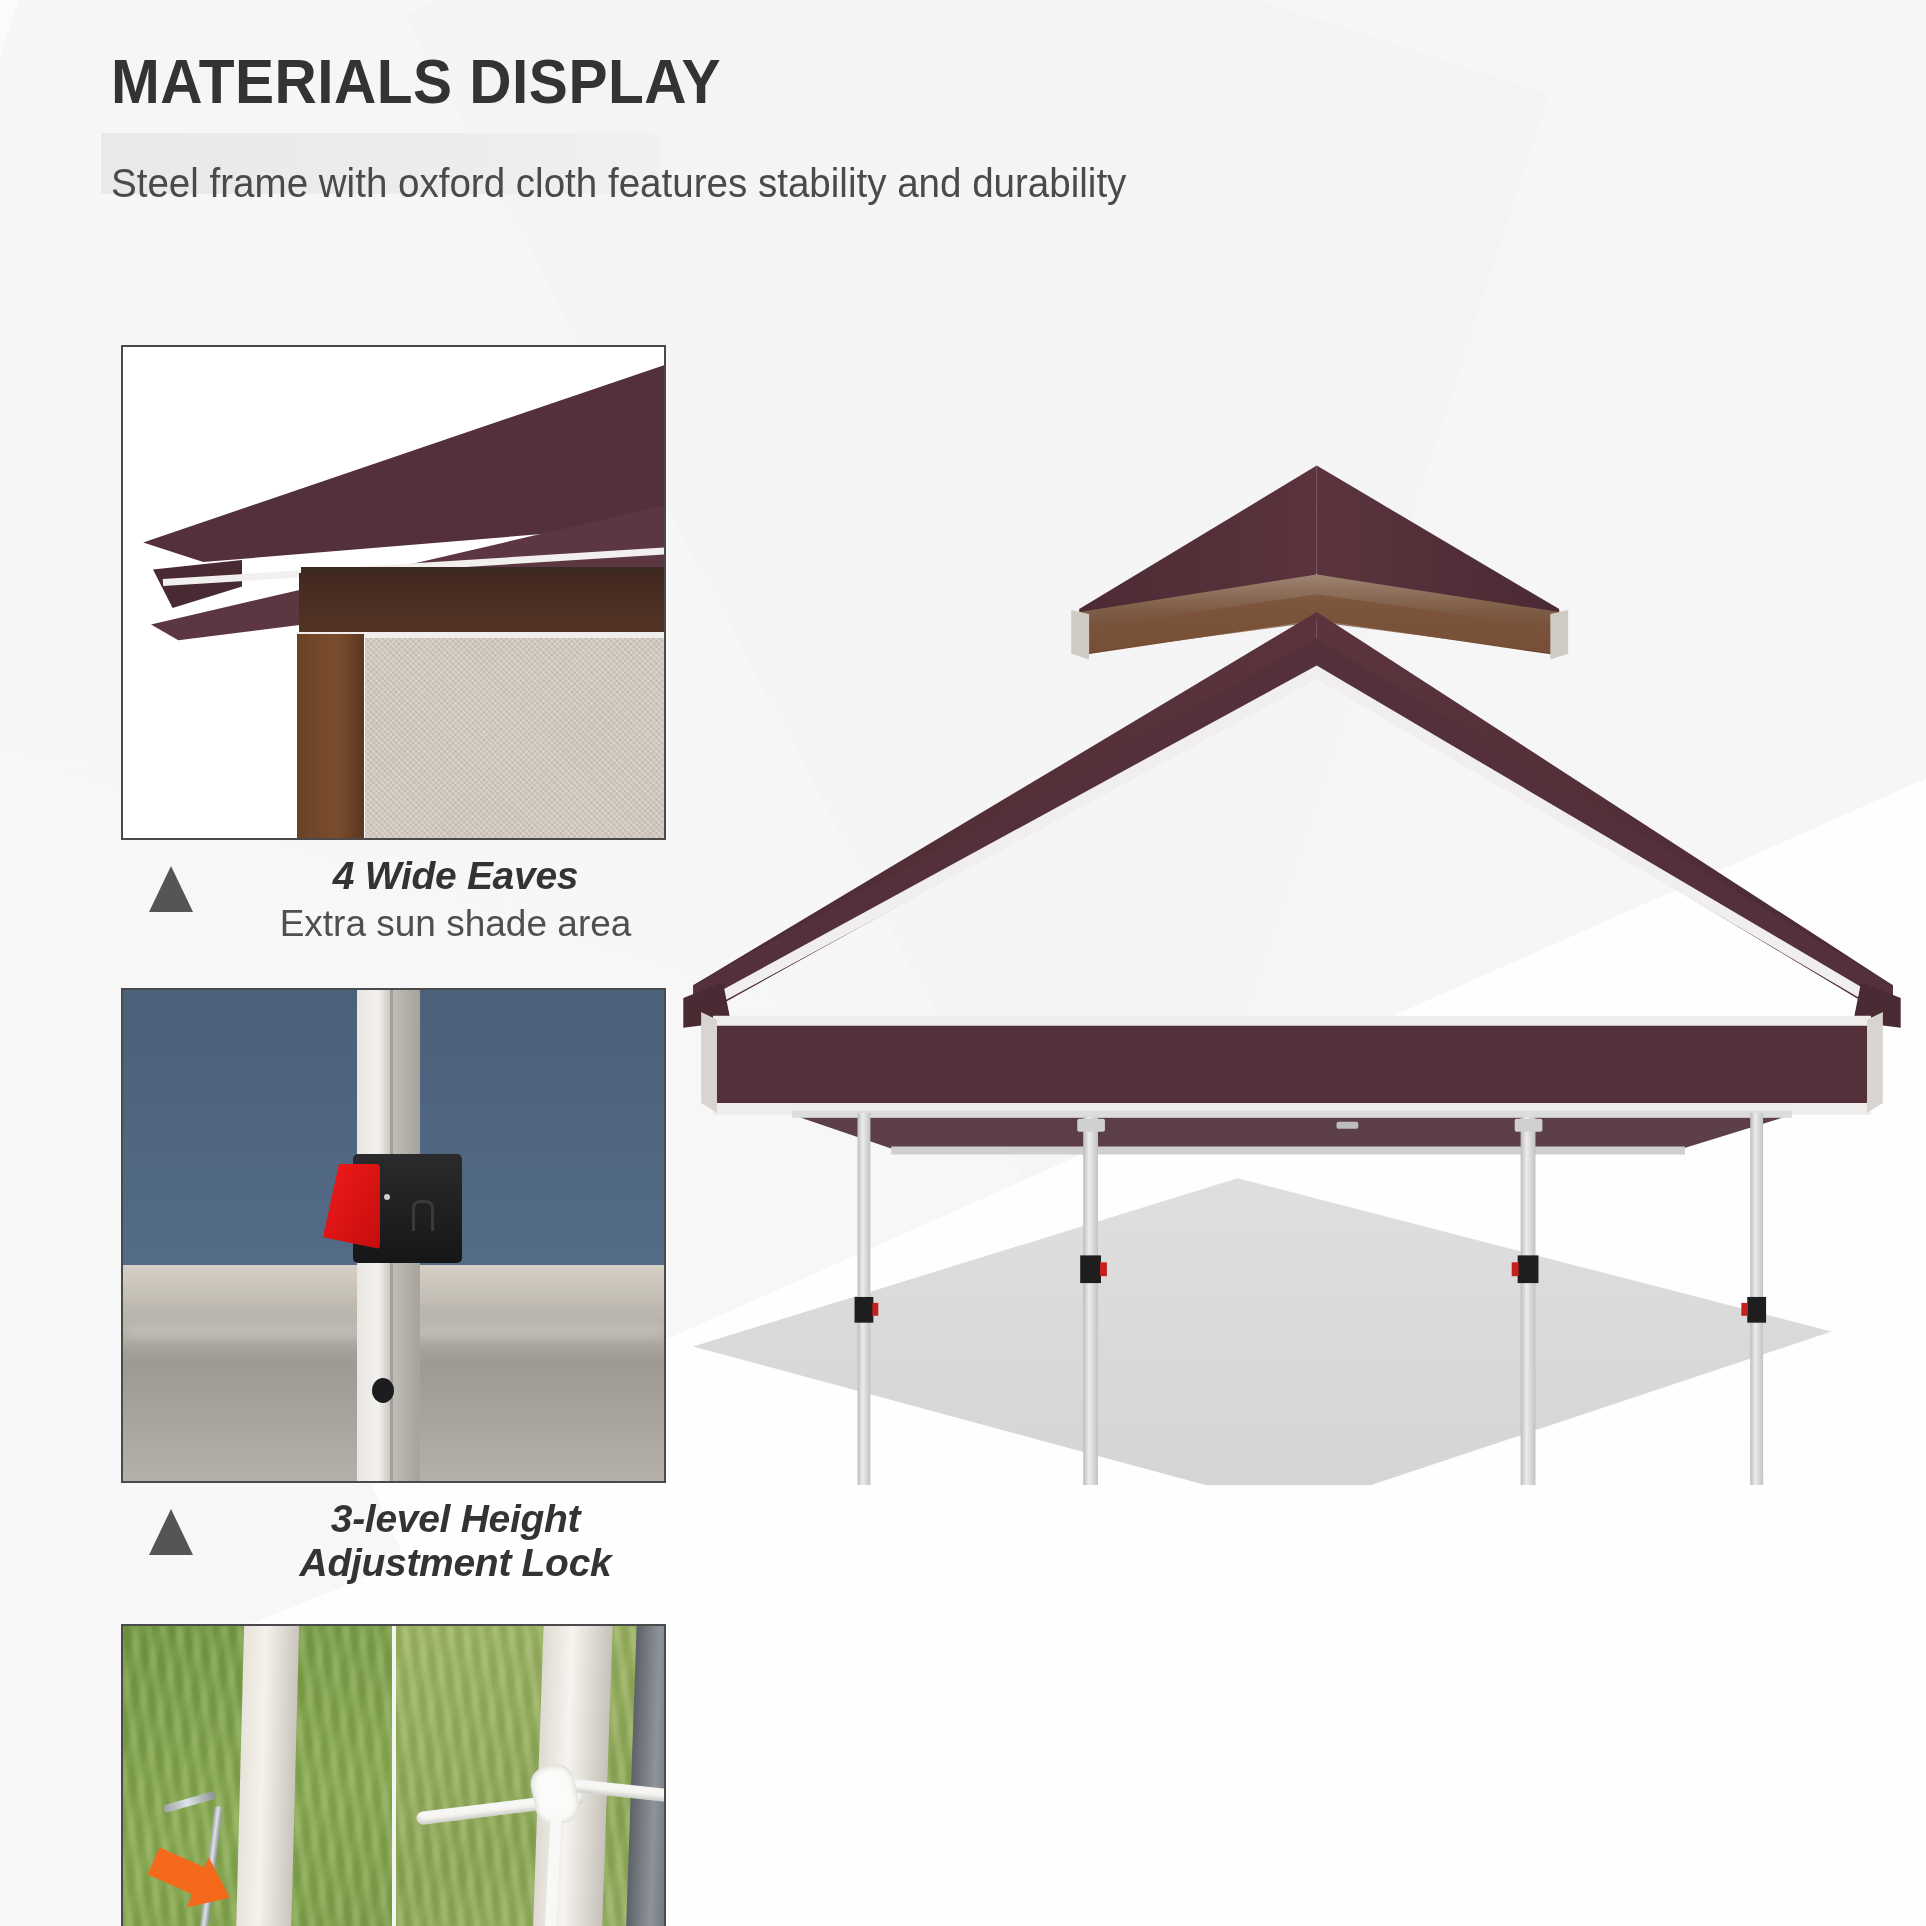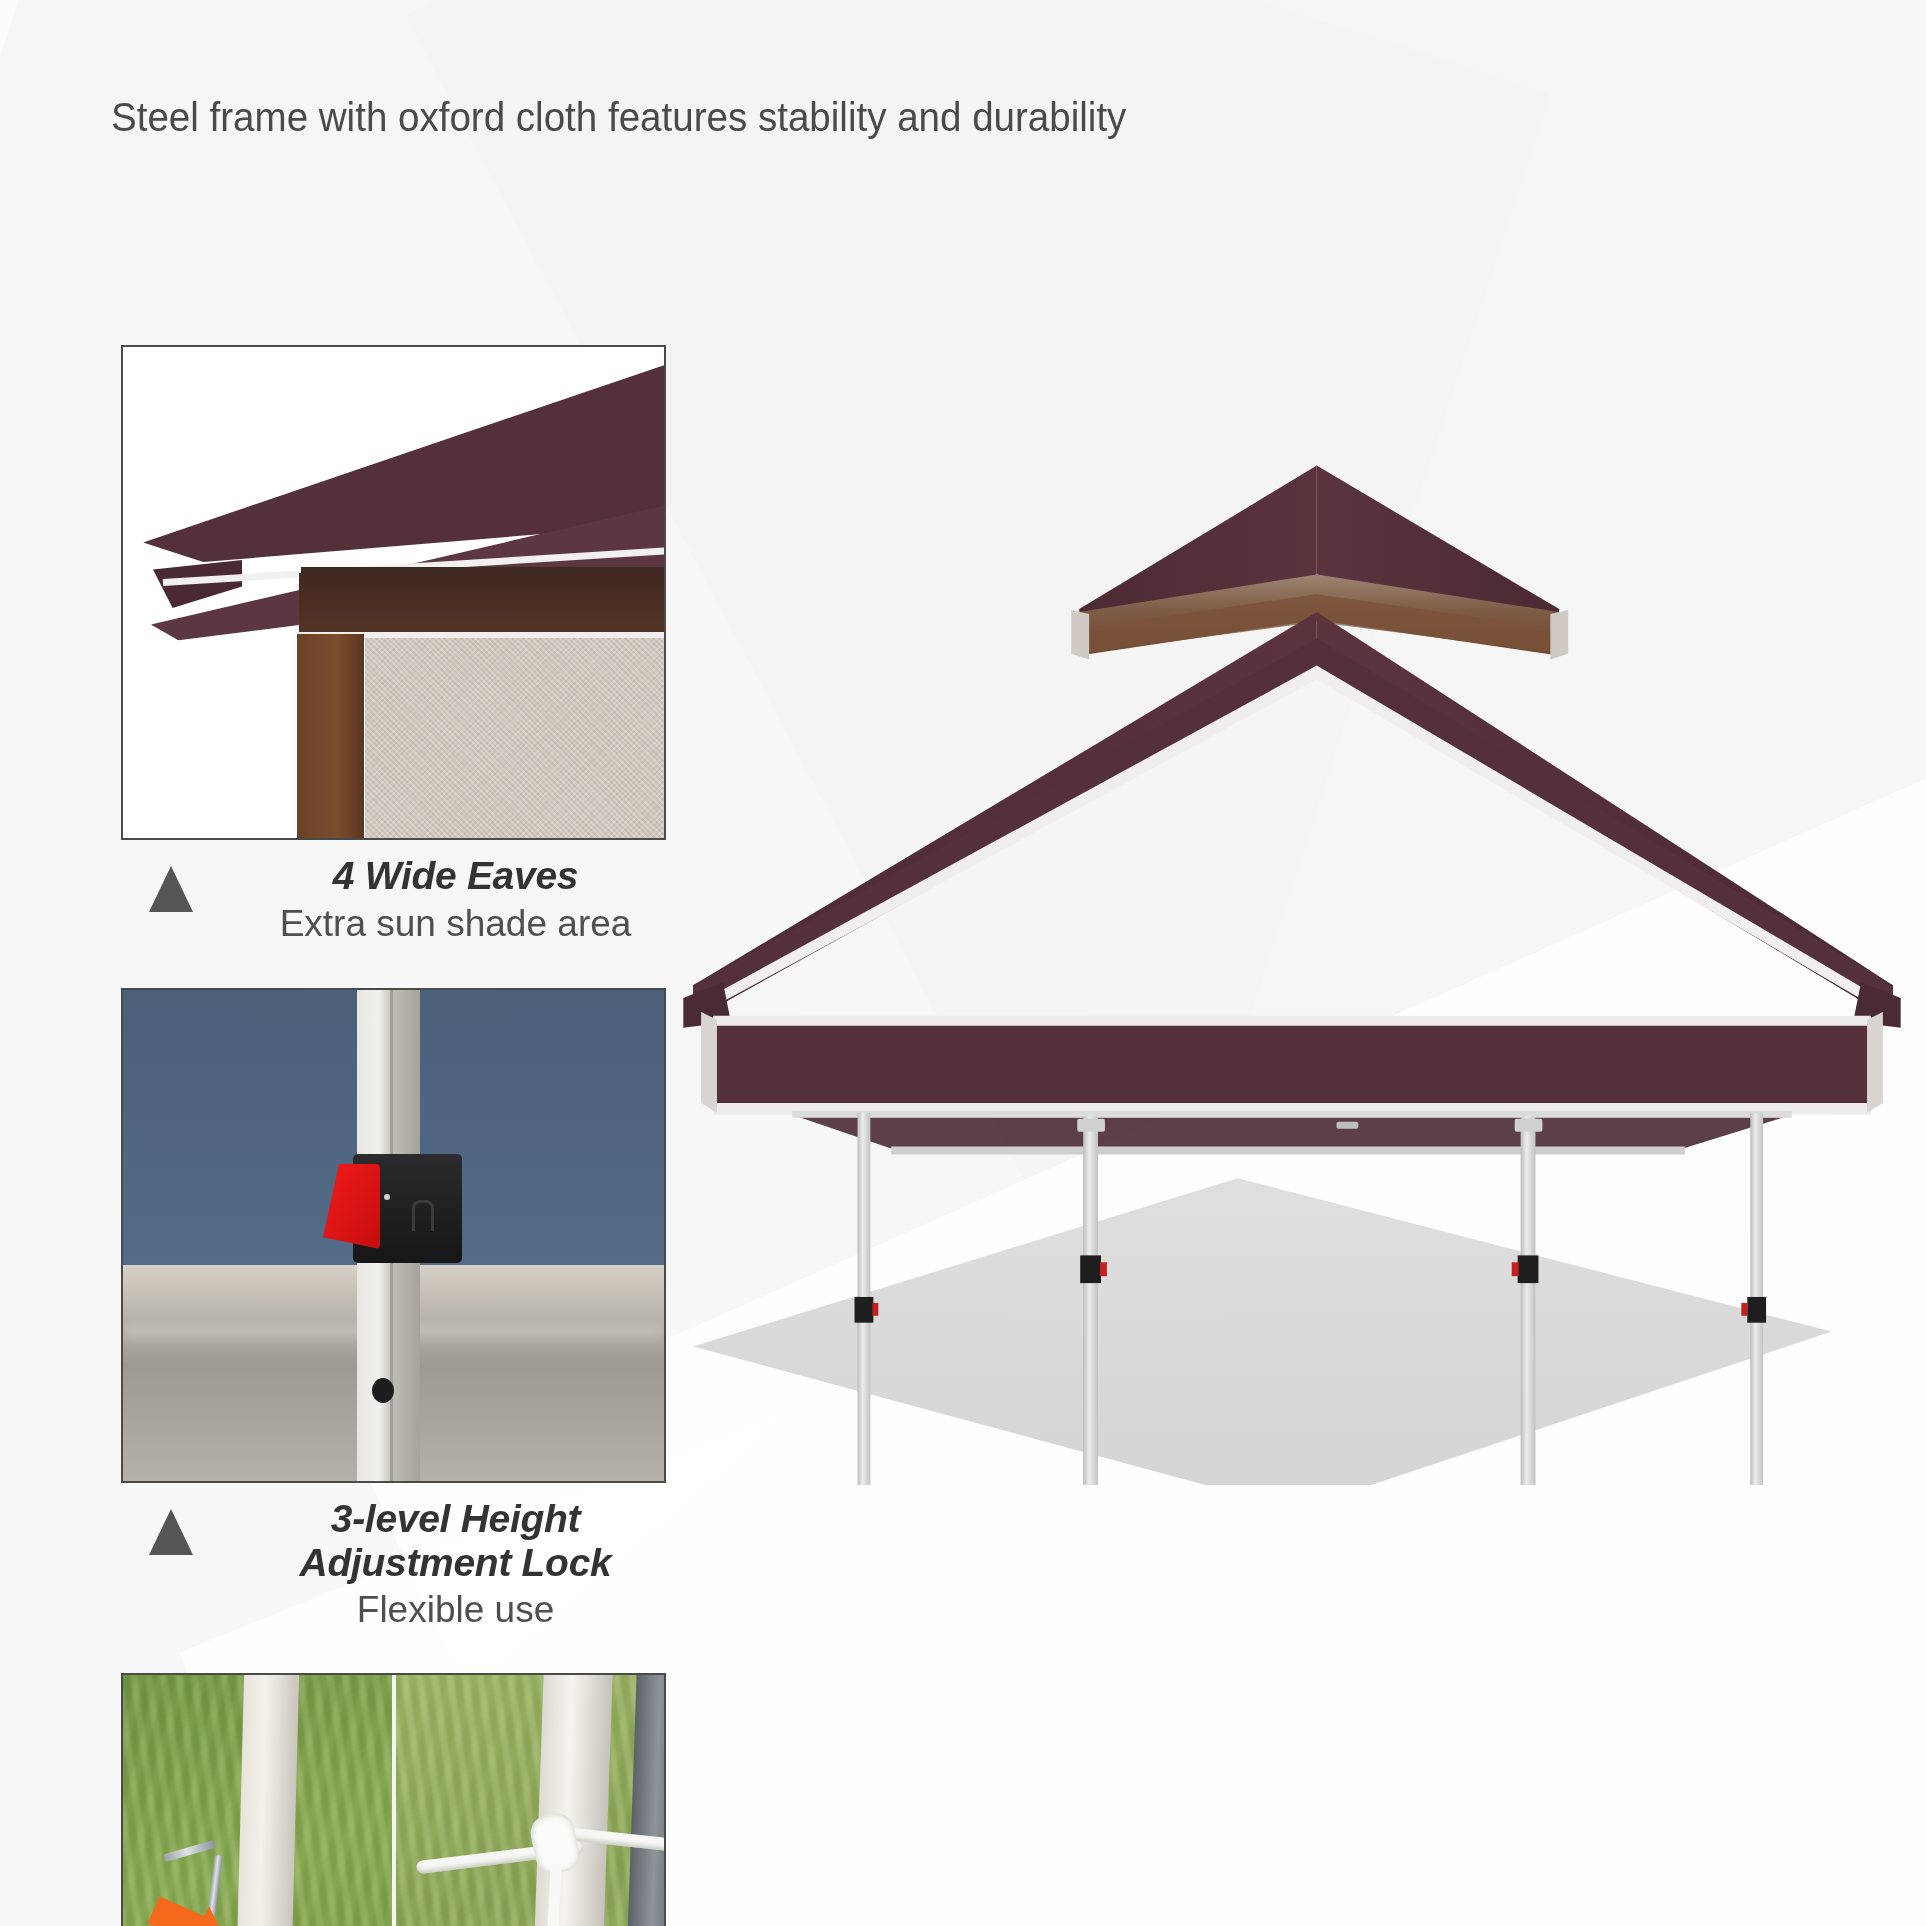--- a/index.html
+++ b/index.html
@@ -209,20 +209,24 @@
 <body>
 
 <div id="stage">
 
   <div class="bg-diag bg-d1"></div>
   <div class="bg-diag bg-d2"></div>
   <div class="bg-diag bg-d3"></div>
   <div class="bg-diag bg-d4"></div>
 
   <div id="header">
+    <div class="title-wrap">
+      <div class="title-band"></div>
+      <div id="page-title">MATERIALS DISPLAY</div>
+    </div>
     <div id="page-subtitle">Steel frame with oxford cloth features stability and durability</div>
   </div>
 
   <div id="features">
 
     <div class="feature">
       <div class="photo p1">
         <div class="roof"></div>
         <div class="roof2"></div>
         <div class="tip"></div>
@@ -249,21 +253,20 @@
         <div class="lock-body"></div>
         <div class="lock-slot"></div>
         <div class="lock-dot"></div>
         <div class="lever"></div>
         <div class="hole"></div>
       </div>
       <div class="caption">
         <div class="tri"></div>
         <div class="cap-title nb">3-level Height</div>
         <div class="cap-title nb">Adjustment Lock</div>
-        <div class="cap-sub">Flexible use</div>
       </div>
     </div>
 
     <div class="feature" style="margin-top:40px;">
       <div class="photo p3">
         <div class="halfL">
           <div class="grassblur"></div>
           <div class="Lpole"></div>
 
           <div class="stake">

